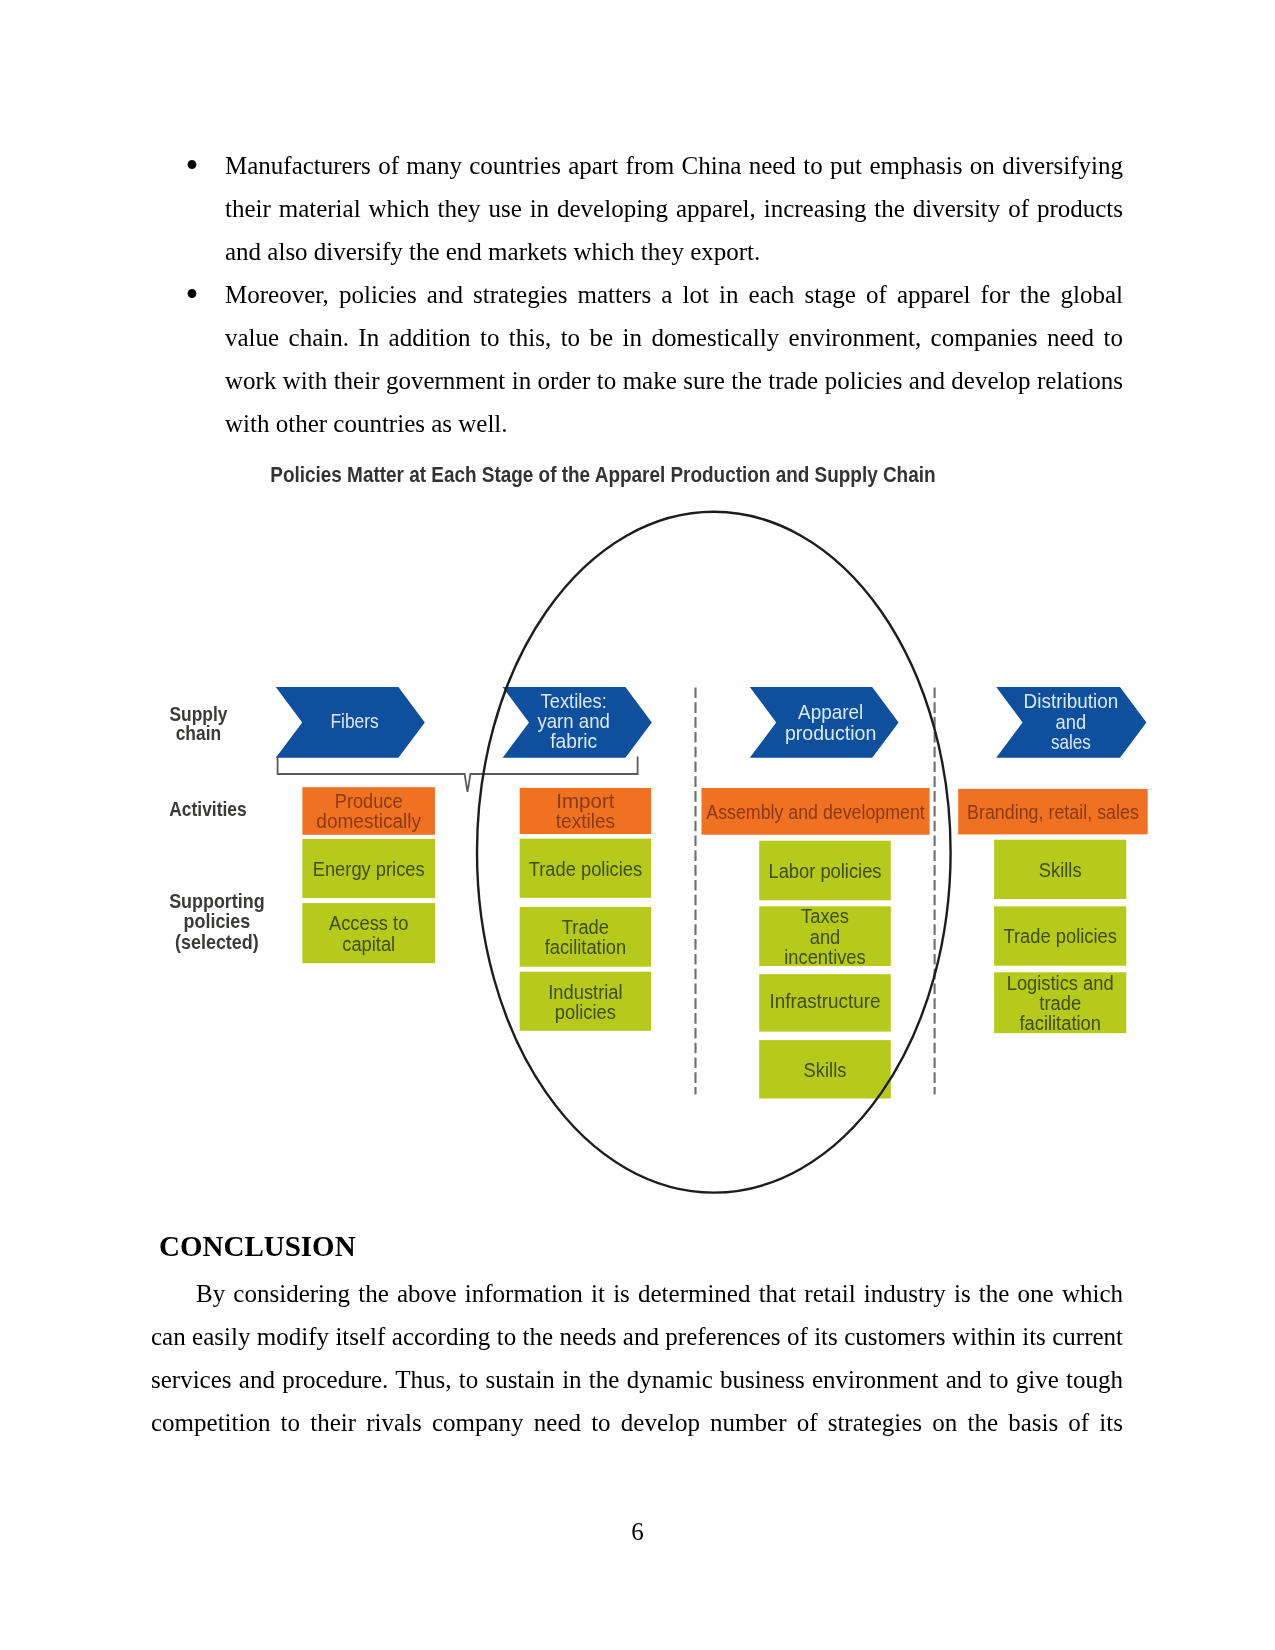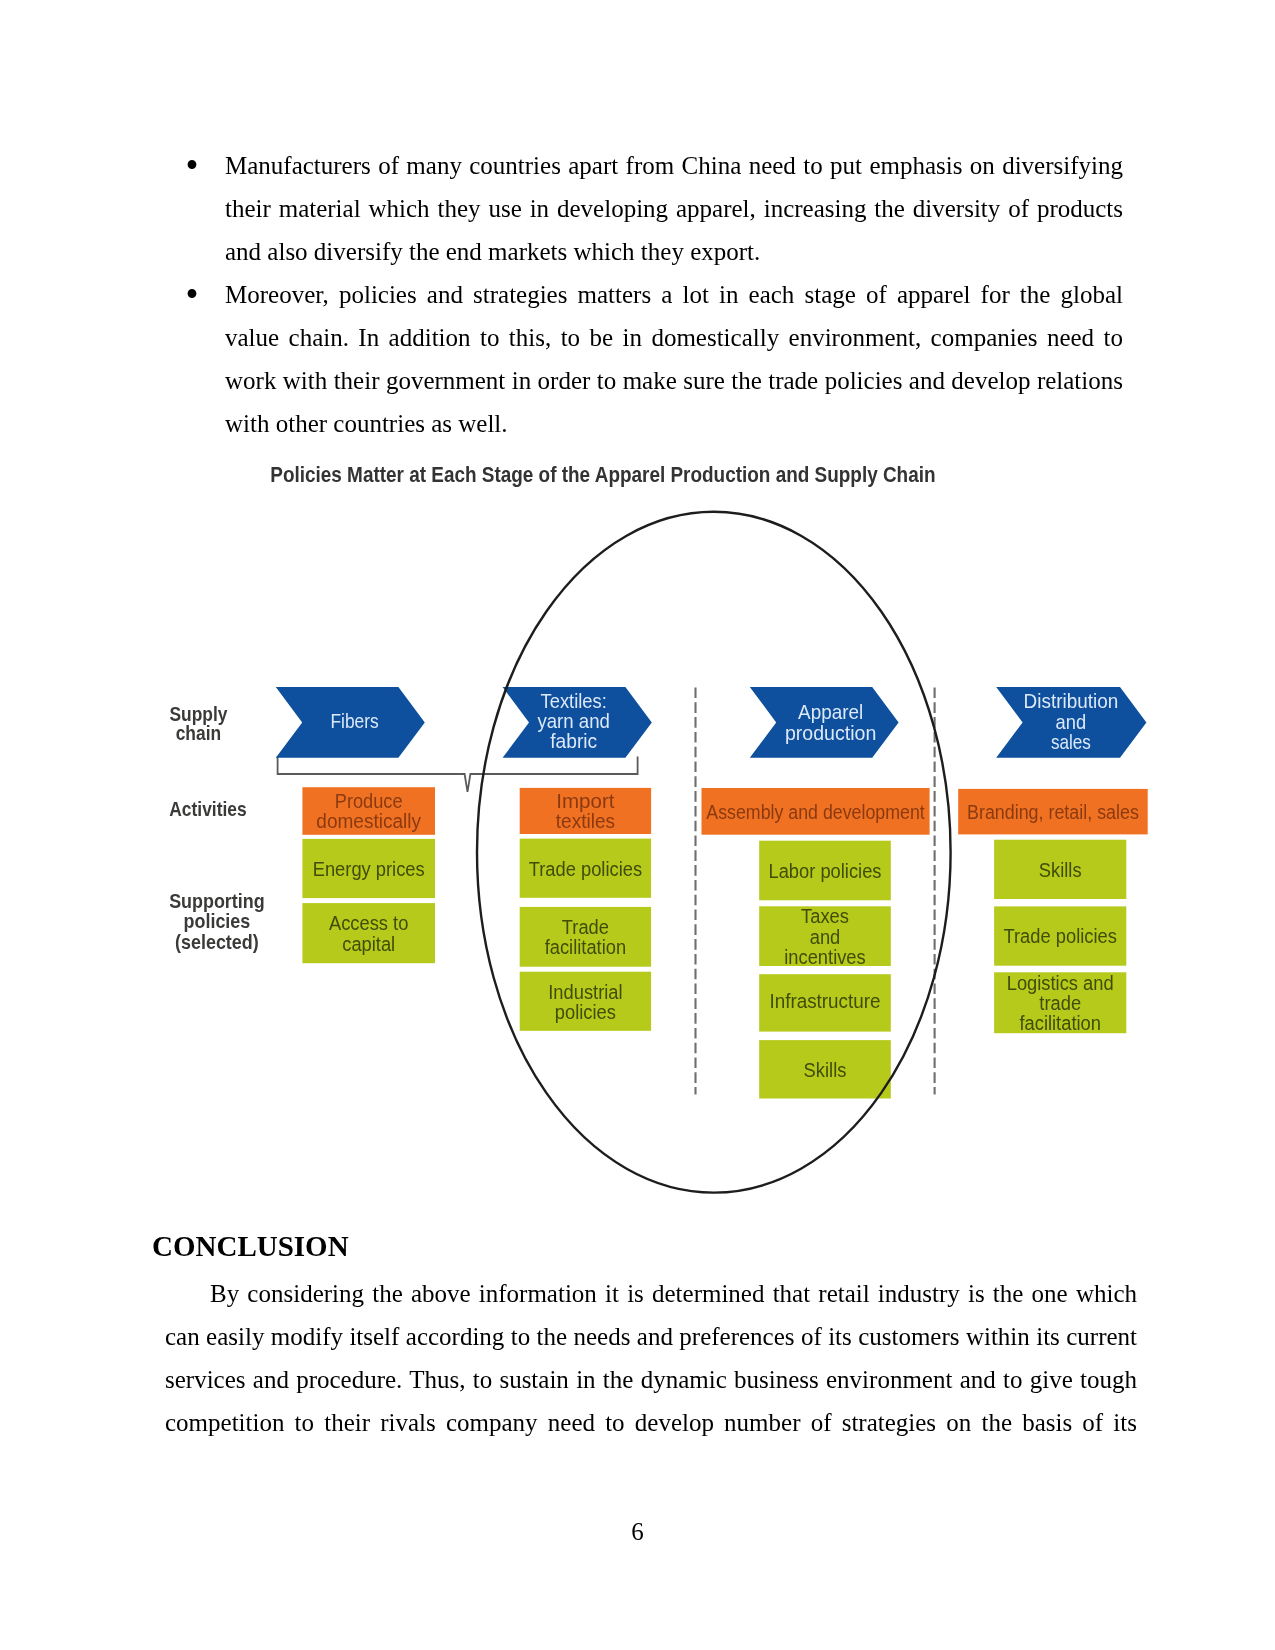--- a/index.html
+++ b/index.html
@@ -5,22 +5,22 @@
 <style>
   html,body{margin:0;padding:0;}
   body{width:1275px;height:1650px;background:#ffffff;font-family:"Liberation Serif",serif;position:relative;overflow:hidden;}
   .page{position:absolute;left:0;top:0;width:1275px;height:1650px;}
   .bullets{position:absolute;left:151px;top:144px;width:972px;}
   .bullet-row{position:relative;padding-left:74px;margin:0;}
   .bullet-dot{position:absolute;left:34.6px;top:0;font-size:37px;line-height:43px;color:#000;}
   .btext{font-size:25px;line-height:43px;text-align:justify;color:#000;}
   .diagram{position:absolute;left:0px;top:0px;width:1275px;height:1650px;pointer-events:none;}
   .diagram svg{position:absolute;left:0;top:0;}
-  h2.concl{position:absolute;left:152px;top:1231px;margin:0;font-size:29px;line-height:30px;font-weight:bold;}
-  .concl-p{position:absolute;left:165px;top:1272px;width:972px;font-size:25px;line-height:43px;text-align:justify;text-align-last:justify;text-indent:45px;}
+  h2.concl{position:absolute;left:159px;top:1231px;margin:0;font-size:29px;line-height:30px;font-weight:bold;}
+  .concl-p{position:absolute;left:151px;top:1272px;width:972px;font-size:25px;line-height:43px;text-align:justify;text-align-last:justify;text-indent:45px;}
   .pageno{position:absolute;left:0;top:1517px;width:1275px;text-align:center;font-size:25px;line-height:30px;}
 </style>
 </head>
 <body>
 
 <div class="page">
 
   <div class="bullets">
     <div class="bullet-row">
       <span class="bullet-dot">•</span>

